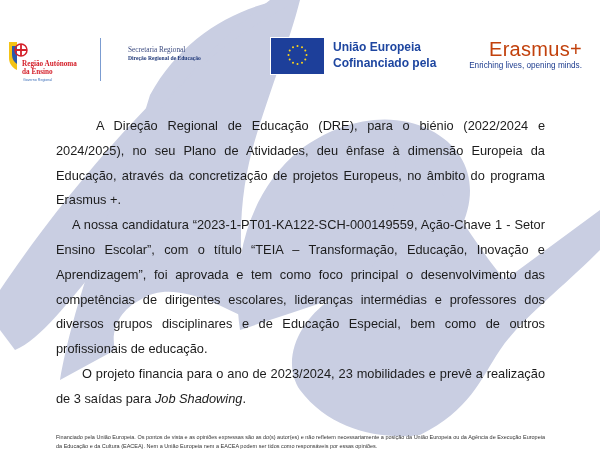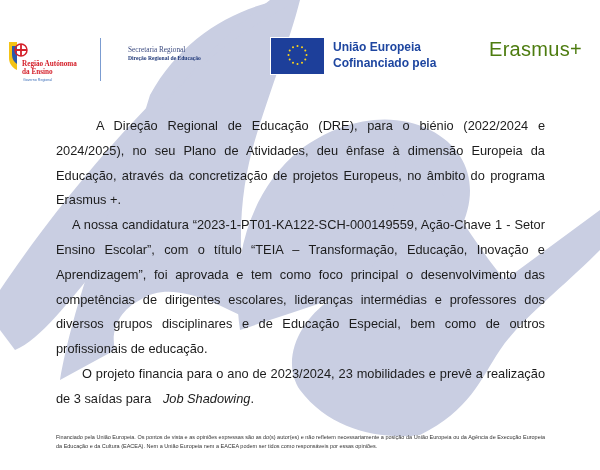--- a/index.html
+++ b/index.html
@@ -19,29 +19,29 @@
 
     .secretaria { position: absolute; left: 128px; top: 15px; font-family: "Liberation Serif", "DejaVu Serif", serif; color: #213a7a; }
     .sec-l1 { font-size: 7.3px; line-height: 9px; color: #3d4c80; }
     .sec-l2 { font-size: 8.5px; line-height: 10px; font-weight: bold; color: #213a7a; white-space: nowrap; }
     .sec-l3 { font-size: 5.6px; line-height: 8px; font-weight: bold; color: #213a7a; white-space: nowrap; }
 
     .eu-flag { position: absolute; left: 270px; top: 7px; width: 55px; height: 38px; background: #1d3f9a; border: 1px solid #ffffff; }
     .eu-text { position: absolute; left: 333px; top: 10px; color: #1e46a0; font-weight: bold; font-size: 12px; line-height: 15.5px; white-space: nowrap; }
 
     .erasmus { position: absolute; left: 448px; top: 9px; width: 134px; text-align: right; }
-    .erasmus-title { color: #4d7c0f; font-size: 20px; line-height: 20px; font-weight: normal; letter-spacing: 0.3px; }
+    .erasmus-title { color: #c2410c; font-size: 20px; line-height: 20px; font-weight: normal; letter-spacing: 0.3px; }
     .erasmus-tag { color: #1e3d8f; font-size: 8.2px; line-height: 11px; white-space: nowrap; margin-top: 1px; }
 
     .content { position: absolute; left: 56px; top: 114px; width: 489px; z-index: 2; font-size: 12.8px; line-height: 24.8px; color: #1c1c1c; }
     .content p { text-align: justify; }
     .indent-lg { text-indent: 40px; }
     .indent-sm { text-indent: 16px; }
     .indent-md { text-indent: 26px; }
-    .content em { font-style: italic; margin-left: 8px; }
+    .content em { font-style: italic; }
 
     .disclaimer { position: absolute; left: 56px; top: 433px; width: 489px; z-index: 2; font-size: 5.5px; line-height: 8.5px; color: #333333; text-align: justify; }
   </style>
 </head>
 <body>
 
 <svg class="bg-strokes" viewBox="0 0 600 470" xmlns="http://www.w3.org/2000/svg">
 
   <path d="M 0 330 L 0 290 C 40 230, 110 140, 175 80 C 205 60, 225 60, 232 78 C 200 140, 140 220, 95 270 C 70 300, 40 340, 15 350 Z" fill="#c9cee2"></path>
 
@@ -94,20 +94,21 @@
       </g>
     </svg>
   </div>
   <div class="eu-text">
     <div>União Europeia</div>
     <div>Cofinanciado pela</div>
   </div>
 
   <div class="erasmus">
     <div class="erasmus-title">Erasmus+</div>
+    <div class="erasmus-tag">Enriching lives, opening minds.</div>
   </div>
 </div>
 
 <div class="content">
   <p class="indent-lg">A Direção Regional de Educação (DRE), para o biénio (2022/2024 e 2024/2025), no seu Plano de Atividades, deu ênfase à dimensão Europeia da Educação, através da concretização de projetos Europeus, no âmbito do programa Erasmus +.</p>
   <p class="indent-sm">A nossa candidatura “2023-1-PT01-KA122-SCH-000149559, Ação-Chave 1 - Setor Ensino Escolar”, com o título “TEIA – Transformação, Educação, Inovação e Aprendizagem”, foi aprovada e tem como foco principal o desenvolvimento das competências de dirigentes escolares, lideranças intermédias e professores dos diversos grupos disciplinares e de Educação Especial, bem como de outros profissionais de educação.</p>
   <p class="indent-md"><span>O projeto financia para o ano de 2023/2024, 23 mobilidades e prevê a realização de 3 saídas para </span><em>Job Shadowing</em><span>.</span></p>
 </div>
 
 <div class="disclaimer">Financiado pela União Europeia. Os pontos de vista e as opiniões expressas são as do(s) autor(es) e não refletem necessariamente a posição da União Europeia ou da Agência de Execução Europeia da Educação e da Cultura (EACEA). Nem a União Europeia nem a EACEA podem ser tidos como responsáveis por essas opiniões.</div>

